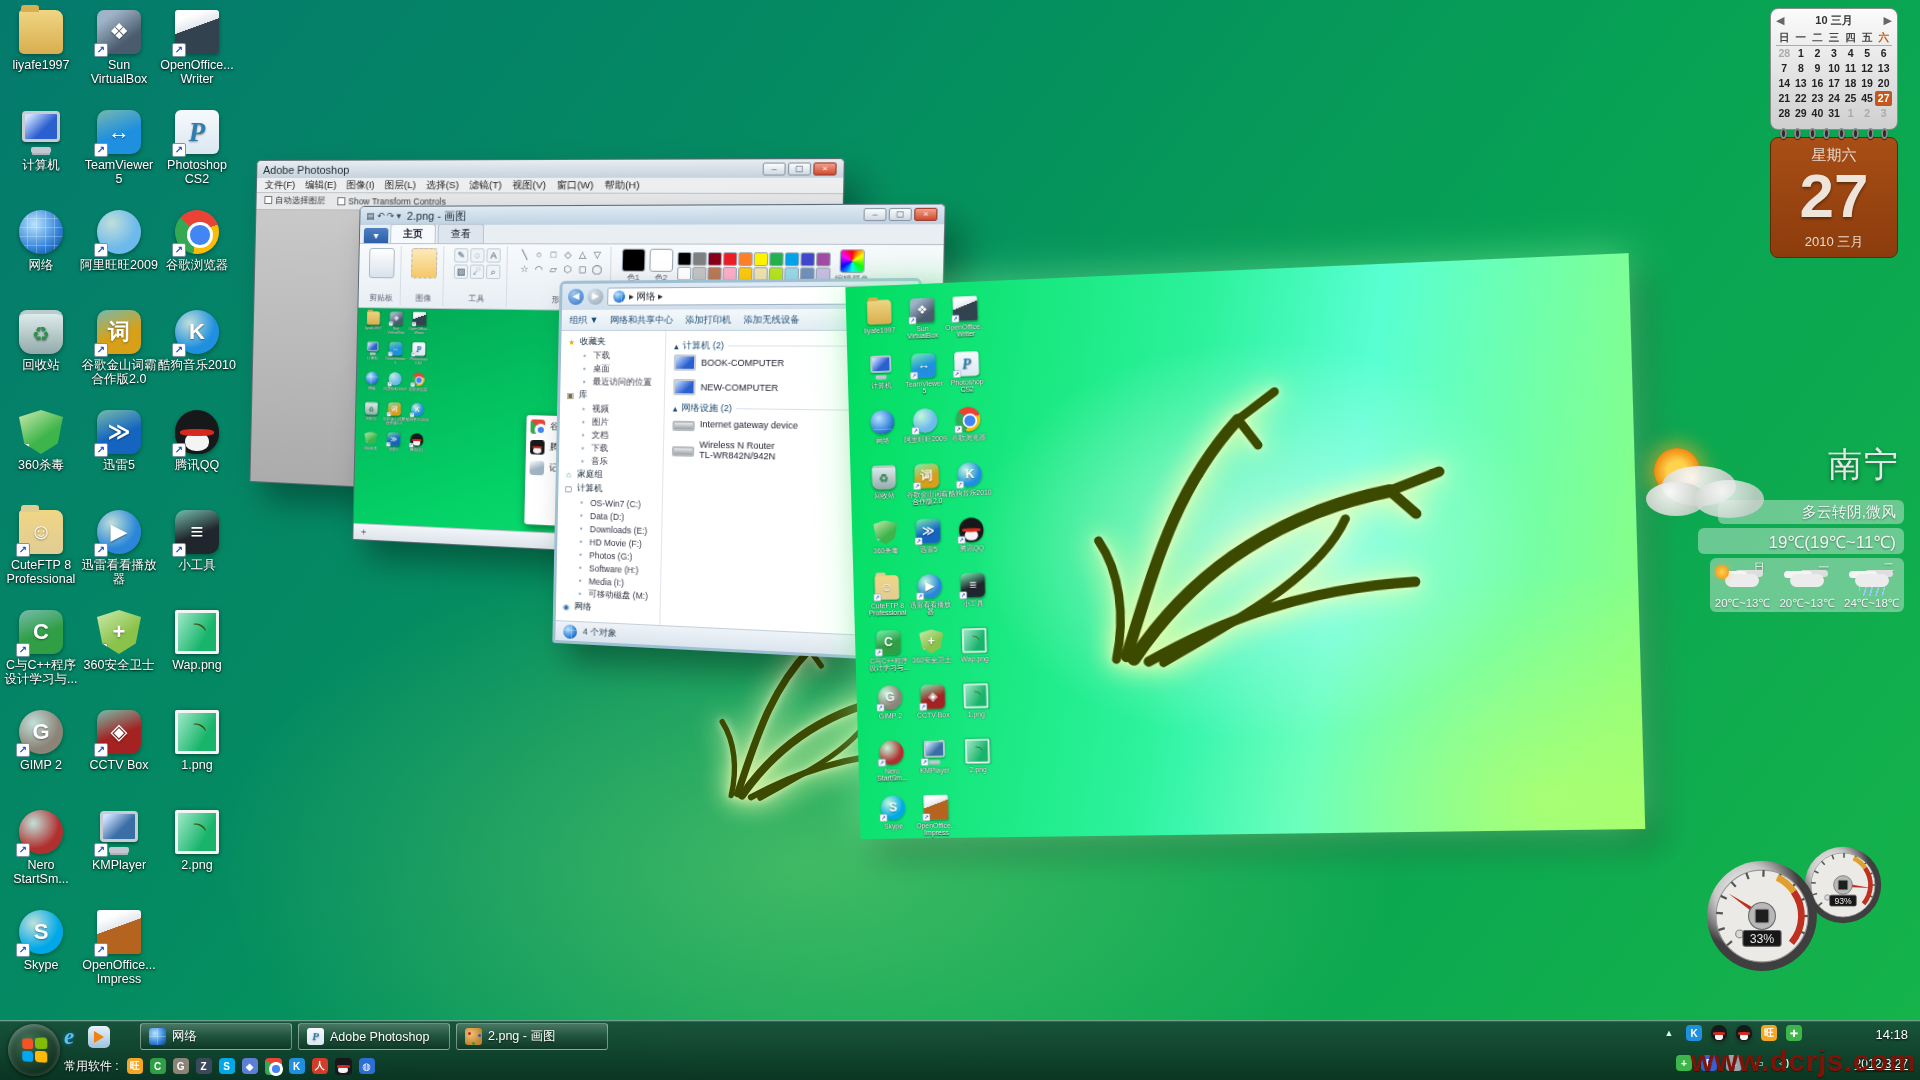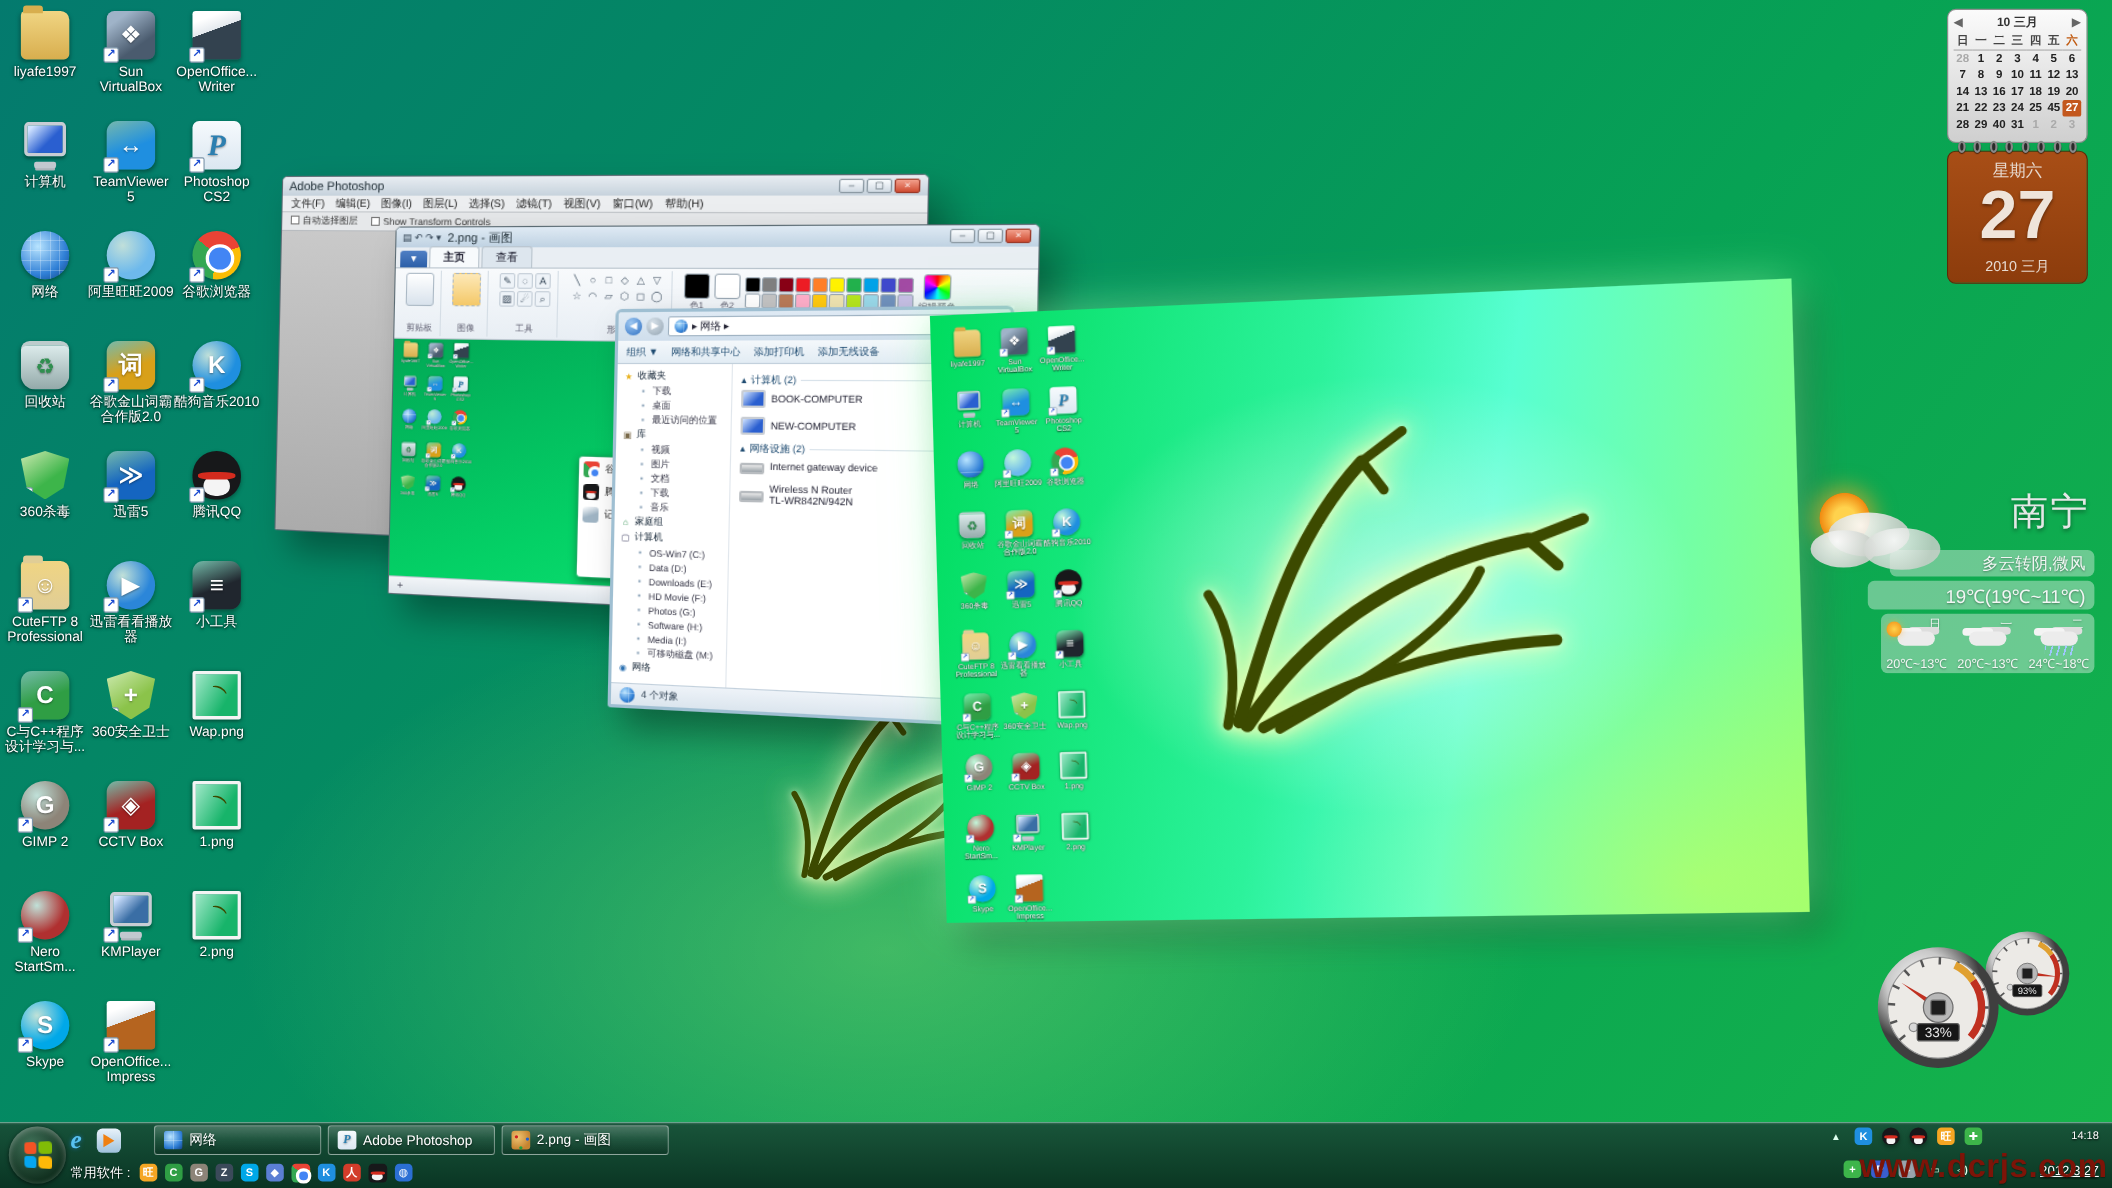--- a/index.html
+++ b/index.html
@@ -182,21 +182,21 @@
   .taskbtn .art{width:17px;height:17px;border-radius:3px;box-shadow:none;}
   .taskbtn .glyph{font-size:11px}
   #qlrow{position:absolute;left:64px;top:33px;display:flex;align-items:center;gap:8px;height:24px;}
   #qllabel{font-size:12px;text-shadow:0 1px 2px #000;}
   .qlicons{display:flex;gap:7px;align-items:center;}
   .qlicons .art{width:17px;height:17px;border-radius:4px;box-shadow:none;}
   #tray{position:absolute;right:118px;top:4px;display:flex;gap:9px;align-items:center;}
   #tray2{position:absolute;right:128px;top:34px;display:flex;gap:9px;align-items:center;}
   .tic{width:16px;height:16px;border-radius:4px;display:flex;align-items:center;justify-content:center;font-size:10px;font-weight:bold;color:#fff;}
   .tic.plain{background:transparent;font-size:9px;color:#dfe;}
-  #clock{position:absolute;right:12px;top:6px;font-size:10px;text-shadow:0 1px 2px #000;}
+  #clock{position:absolute;right:12px;top:6px;font-size:13px;text-shadow:0 1px 2px #000;}
   #tdate{position:absolute;right:12px;top:36px;font-size:12px;text-shadow:0 1px 2px #000;text-decoration:underline;}
   #watermark{position:absolute;right:4px;bottom:2px;z-index:60;font-size:30px;font-weight:bold;letter-spacing:.5px;
     color:#7d1408;text-shadow:0 1px 1px rgba(0,0,0,.35);font-family:"Liberation Sans",sans-serif;}
 </style>
 </head>
 <body>
 
 <div id="stage">
 
   <div class="grass" style="left:688px;top:598px;width:270px;height:215px;z-index:1;">

